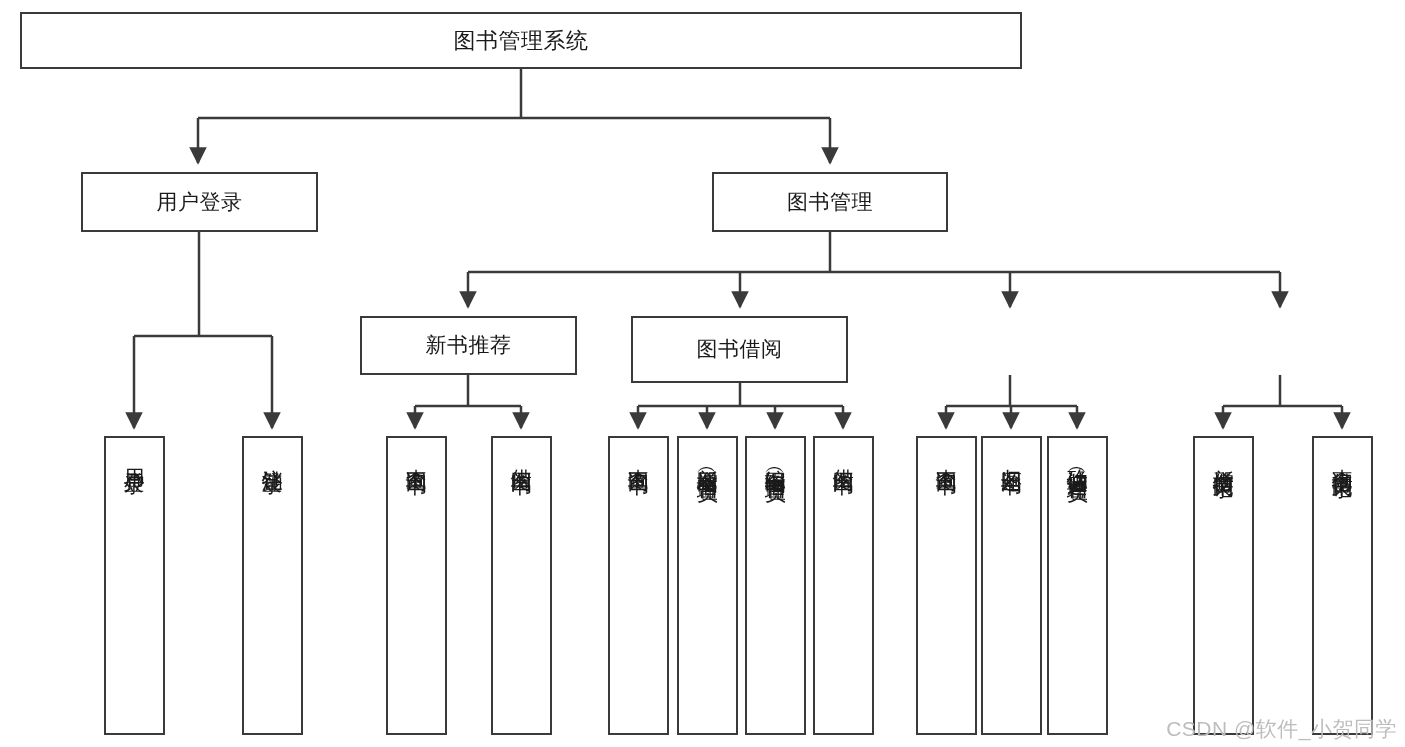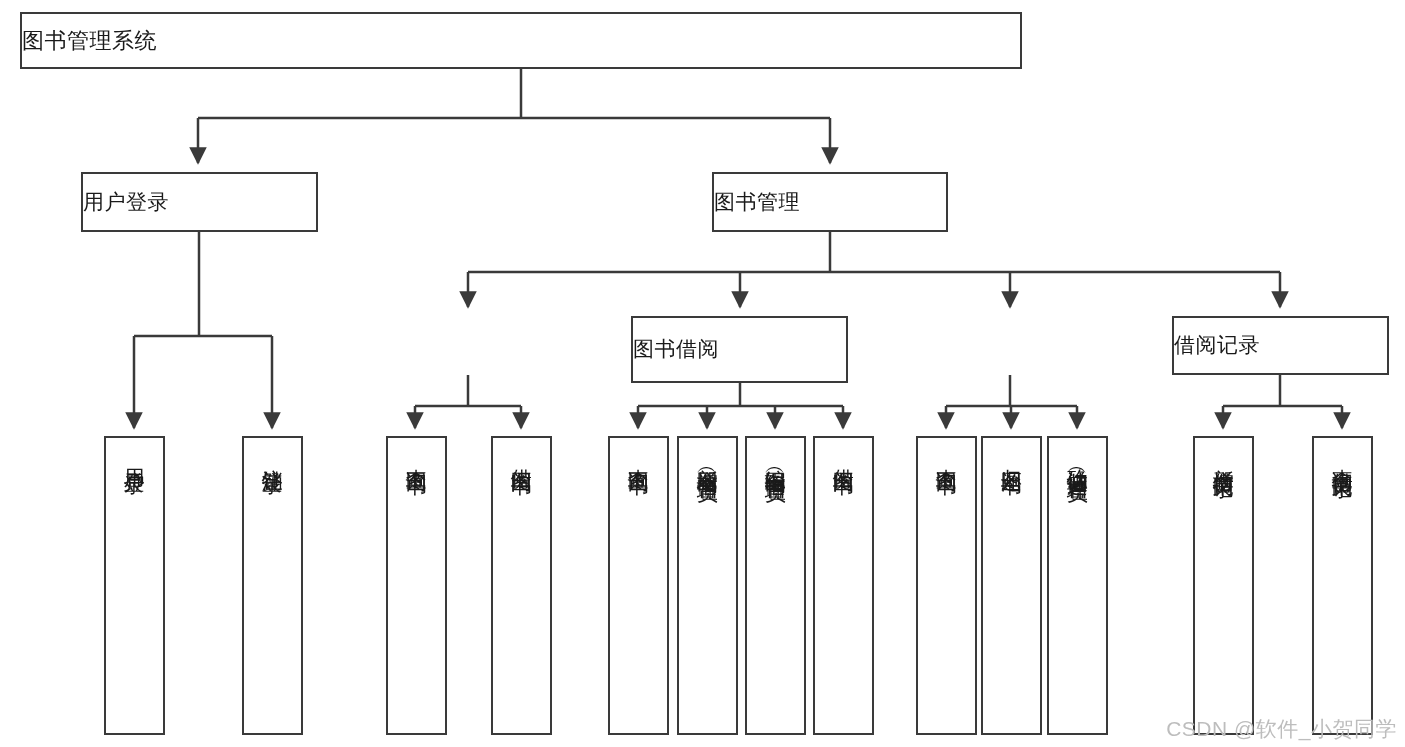--- a/index.html
+++ b/index.html
@@ -25,21 +25,21 @@
     height: 747px;
     pointer-events: none;
   }
   .node {
     position: absolute;
     box-sizing: border-box;
     border: 2px solid #3a3a3a;
     background: #ffffff;
     display: flex;
     align-items: center;
-    justify-content: flex-start;
+    justify-content: center;
     color: #1a1a1a;
   }
   .node .lbl {
     display: block;
     text-align: center;
     line-height: 1.18;
     white-space: nowrap;
   }
   .node.horiz .lbl {
     font-size: 21px;
@@ -127,25 +127,25 @@
     <span class="lbl">图书管理系统</span>
   </div>
 
   <div class="node horiz" style="left:81px; top:172px; width:237px; height:60px;">
     <span class="lbl">用户登录</span>
   </div>
   <div class="node horiz" style="left:712px; top:172px; width:236px; height:60px;">
     <span class="lbl">图书管理</span>
   </div>
 
+  <div class="node horiz" style="left:360px; top:316px; width:217px; height:59px;">
+    <span class="lbl">新书推荐</span>
+  </div>
   <div class="node horiz" style="left:631px; top:316px; width:217px; height:67px;">
     <span class="lbl">图书借阅</span>
-  </div>
-  <div class="node horiz" style="left:1172px; top:316px; width:217px; height:59px;">
-    <span class="lbl">借阅记录</span>
   </div>
 
   <div class="node vert" style="left:104px; top:436px; width:61px; height:299px;">
     <span class="lbl">用户登录</span>
   </div>
   <div class="node vert" style="left:242px; top:436px; width:61px; height:299px;">
     <span class="lbl">注销登录</span>
   </div>
 
   <div class="node vert" style="left:386px; top:436px; width:61px; height:299px;">

